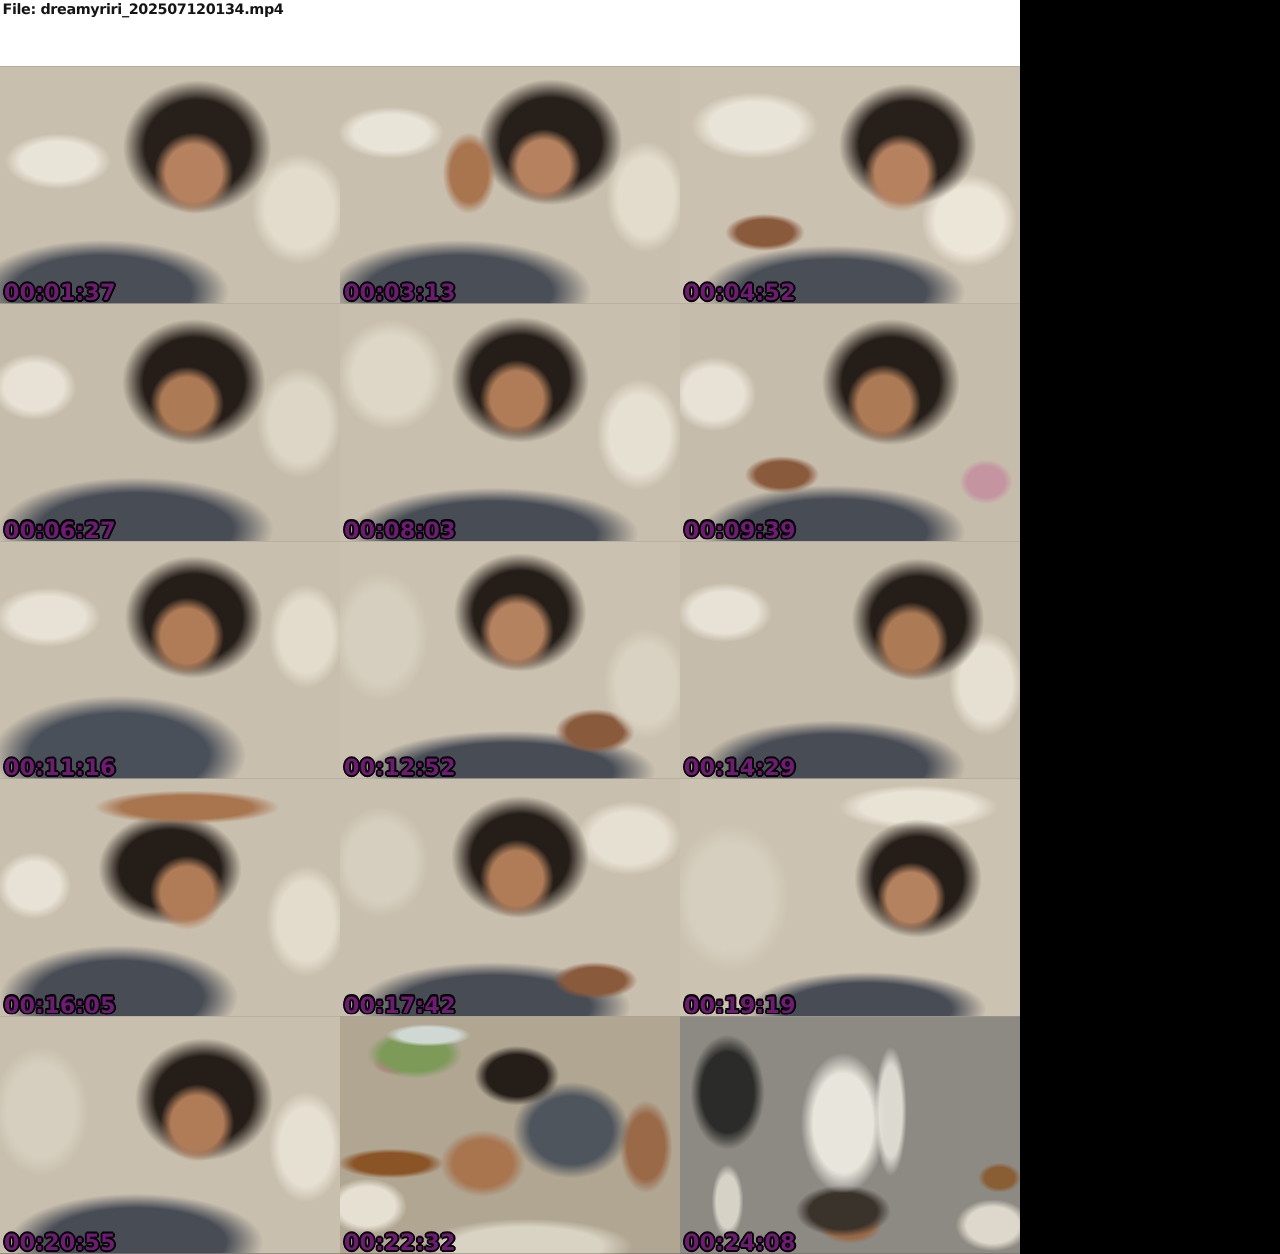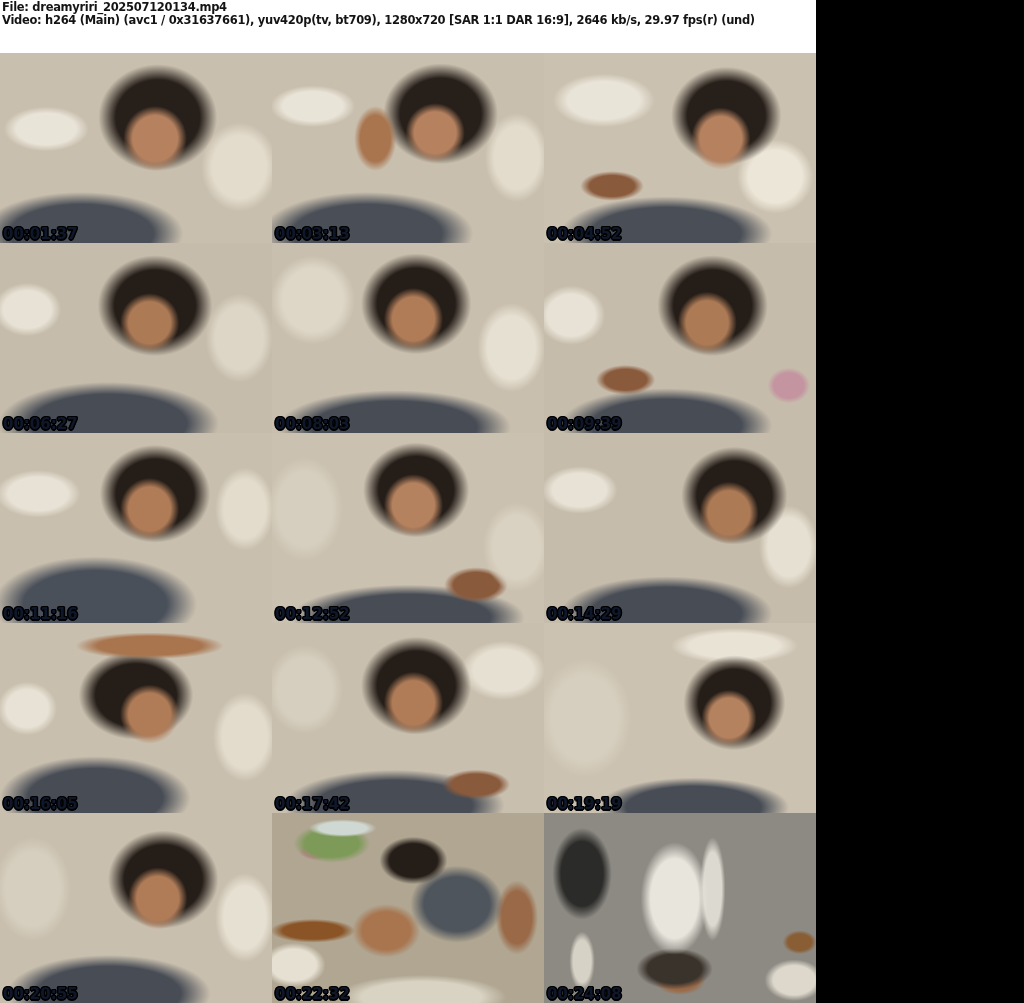--- a/index.html
+++ b/index.html
@@ -47,37 +47,36 @@
   .thumb .scene {
     position: absolute;
     inset: 0;
   }
   .thumb .ts {
     position: absolute;
     left: 3px;
     bottom: 0px;
     font-family: "DejaVu Sans", sans-serif;
     font-weight: bold;
-    font-size: 15px;
+    font-size: 18px;
     line-height: 17px;
-    color: #0f172a;
+    color: #701a75;
     text-shadow:
       -1.5px 0 #000, 1.5px 0 #000, 0 -1.5px #000, 0 1.5px #000,
       -1px -1px #000, 1px -1px #000, -1px 1px #000, 1px 1px #000;
     letter-spacing: 0px;
   }
 </style>
 </head>
 <body>
 
 <div class="sheet">
 
   <div class="header">
     <div class="line">File: dreamyriri_202507120134.mp4</div>
-    <div class="line">Video: h264 (Main) (avc1 / 0x31637661), yuv420p(tv, bt709), 1280x720 [SAR 1:1 DAR 16:9], 2646 kb/s, 29.97 fps(r) (und)</div>
   </div>
 
   <div class="grid" id="thumb-grid">
       <div class="thumb">
     <div class="scene" style="background: radial-gradient(15% 22% at 57% 45%, rgb(181, 129, 95) 0%, rgb(181, 129, 95) 55%, transparent 78%), radial-gradient(28% 36% at 58% 34%, rgb(38, 31, 26) 0%, rgb(38, 31, 26) 55%, transparent 78%), radial-gradient(20% 15% at 17% 40%, rgb(233, 228, 216) 0%, rgb(233, 228, 216) 55%, transparent 78%), radial-gradient(18% 30% at 88% 60%, rgb(227, 220, 205) 0%, rgb(227, 220, 205) 55%, transparent 78%), radial-gradient(48% 28% at 30% 95%, rgb(74, 79, 87) 0%, rgb(74, 79, 87) 55%, transparent 78%), linear-gradient(rgb(201, 191, 174), rgb(201, 191, 174));"></div>
     <span class="ts">00:01:37</span>
   </div>
       <div class="thumb">
     <div class="scene" style="background: radial-gradient(10% 22% at 38% 45%, rgb(168, 117, 79) 0%, rgb(168, 117, 79) 55%, transparent 78%), radial-gradient(14% 20% at 60% 42%, rgb(181, 129, 95) 0%, rgb(181, 129, 95) 55%, transparent 78%), radial-gradient(27% 34% at 62% 32%, rgb(38, 31, 26) 0%, rgb(38, 31, 26) 55%, transparent 78%), radial-gradient(20% 14% at 15% 28%, rgb(233, 228, 216) 0%, rgb(233, 228, 216) 55%, transparent 78%), radial-gradient(15% 30% at 90% 55%, rgb(227, 220, 205) 0%, rgb(227, 220, 205) 55%, transparent 78%), radial-gradient(50% 28% at 35% 95%, rgb(74, 79, 87) 0%, rgb(74, 79, 87) 55%, transparent 78%), linear-gradient(rgb(201, 191, 174), rgb(201, 191, 174));"></div>
     <span class="ts">00:03:13</span>

